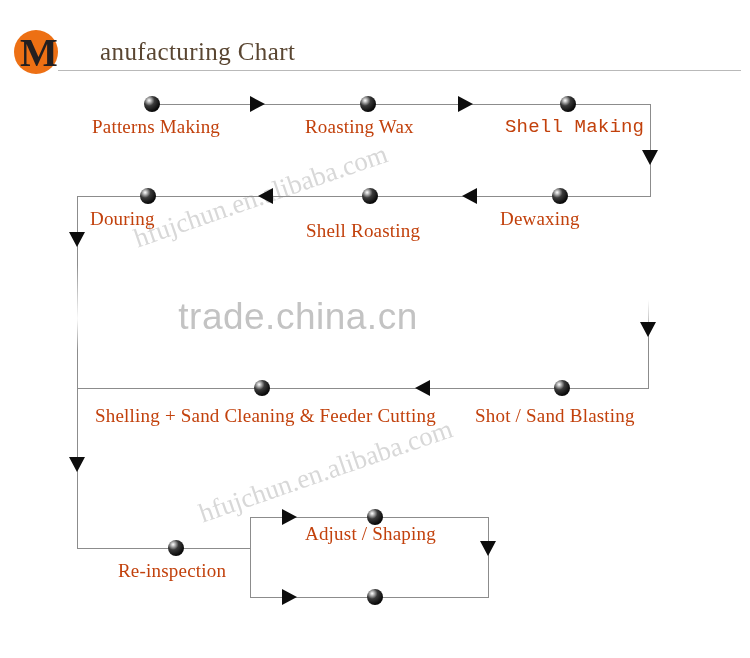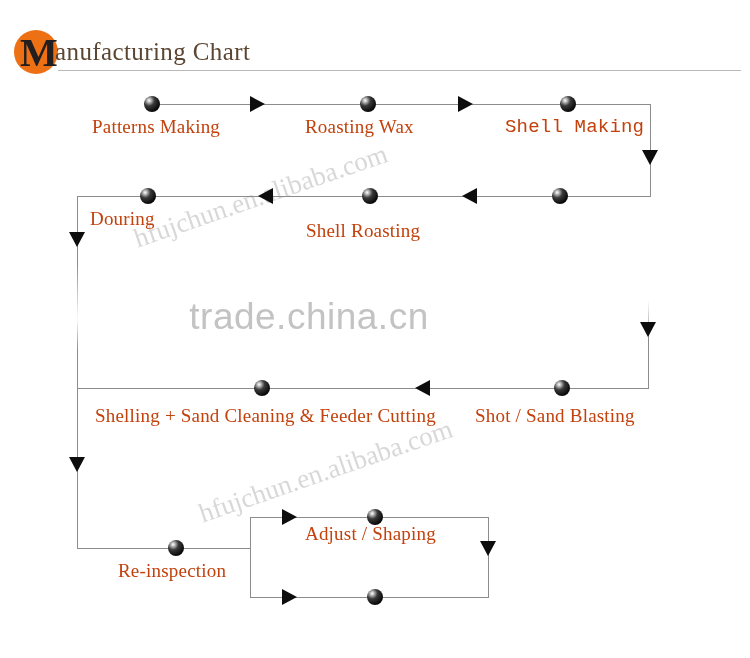--- a/index.html
+++ b/index.html
@@ -50,20 +50,21 @@
   }
   #title-rest {
     position: absolute;
     left: 55px;
     top: 38px;
     font-family: "Liberation Serif", serif;
     font-size: 25px;
     color: #5a4632;
     letter-spacing: 0.4px;
     white-space: nowrap;
+    padding-left: 45px;
   }
   #title-rule {
     position: absolute;
     left: 58px;
     top: 70px;
     width: 683px;
     height: 1px;
     background: #b9b9b9;
   }
 
@@ -72,21 +73,21 @@
     position: absolute;
     left: 0;
     top: 0;
     width: 750px;
     height: 658px;
   }
 
   
   .wm-center {
     position: absolute;
-    left: 11px;
+    left: 0;
     top: 296px;
     width: 596px;
     text-align: center;
     font-family: "Liberation Sans", sans-serif;
     font-size: 37px;
     color: #c3c3c3;
     letter-spacing: 0.5px;
     user-select: none;
     pointer-events: none;
   }
@@ -204,20 +205,21 @@
 
     <div class="node" style="left:560px; top:96px;"></div>
     <div class="label" style="left:505px; top:116px; width:130px;font-family:Liberation Mono, monospace;">Shell Making</div>
 
     <div class="vline" style="left:650px; top:104px; height:93px;"></div>
     <div class="arrow down" style="left:642px; top:150px;"></div>
 
     <div class="hline" style="left:77px; top:196px; width:574px;"></div>
 
     <div class="node" style="left:552px; top:188px;"></div>
+    <div class="label" style="left:500px; top:208px; width:128px;">Dewaxing</div>
 
     <div class="arrow left" style="left:462px; top:188px;"></div>
 
     <div class="node" style="left:362px; top:188px;"></div>
     <div class="label" style="left:306px; top:220px; width:130px;">Shell Roasting</div>
 
     <div class="arrow left" style="left:258px; top:188px;"></div>
 
     <div class="node" style="left:140px; top:188px;"></div>
     <div class="label" style="left:90px; top:208px; width:120px;">Douring</div>

